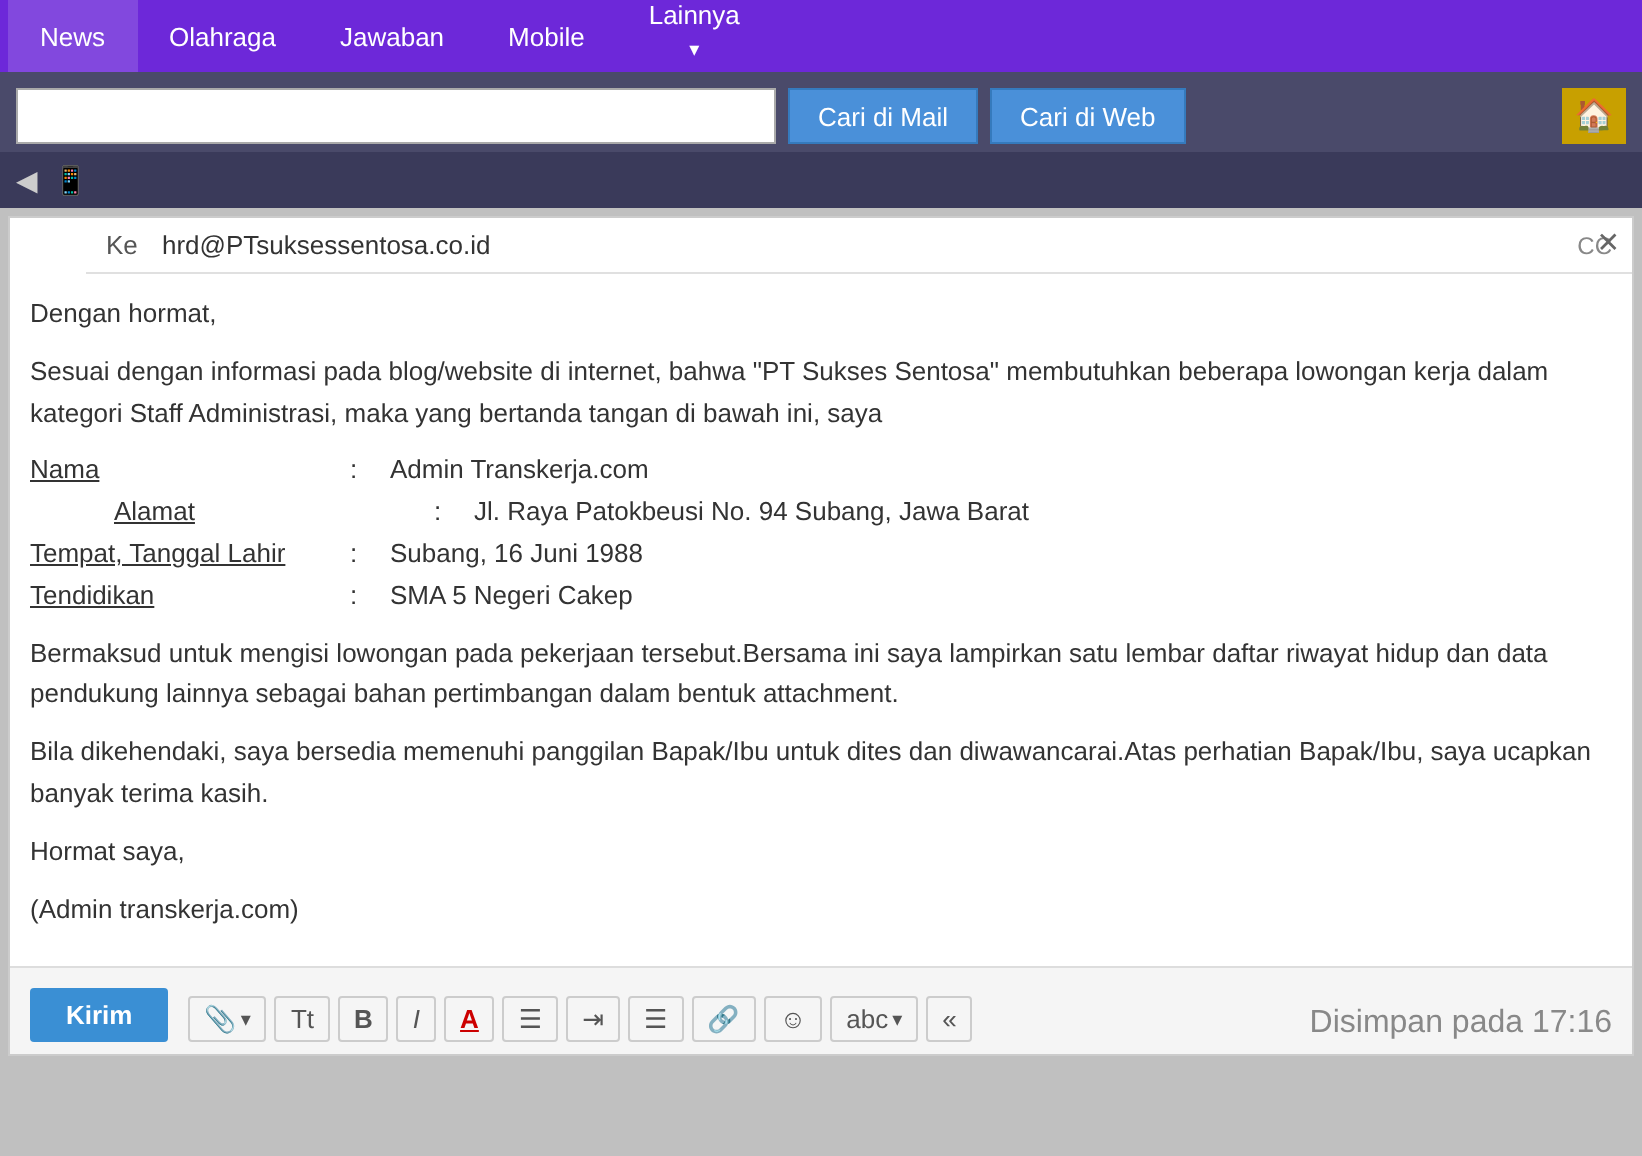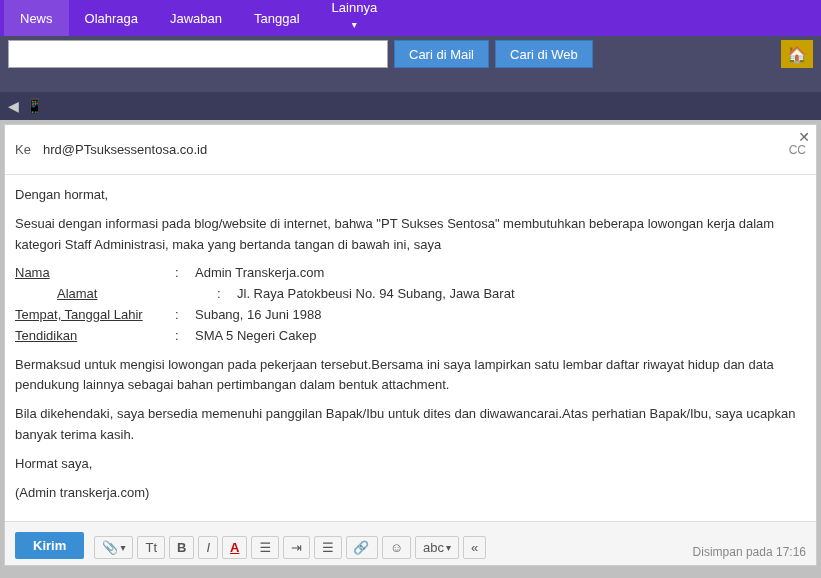--- a/index.html
+++ b/index.html
@@ -27,22 +27,22 @@
       display: flex;
       align-items: center;
       gap: 4px;
       flex-direction: column;
     }
 
     
     .search-bar {
       background: #4a4a6a;
       display: flex;
-      align-items: flex-start;
-      height: 56px;
+      align-items: flex-end;
+      height: 40px;
       padding: 4px 8px;
       gap: 6px;
     }
     .search-input {
       width: 380px;
       height: 28px;
       background: #fff;
       border: 1px solid #aaa;
       padding: 0 8px;
       font-size: 13px;
@@ -108,23 +108,24 @@
       right: 6px;
       cursor: pointer;
       color: #666;
       font-size: 14px;
       background: none;
       border: none;
     }
     .email-header-row {
       display: flex;
       align-items: center;
-      padding: 17px 10px;
+      padding: 6px 10px;
       border-bottom: 1px solid #e0e0e0;
       gap: 8px;
+      margin-left: 38px;
     }
     .email-to-label {
       color: #555;
       font-size: 13px;
       min-width: 20px;
     }
     .email-to-value {
       flex: 1;
       color: #333;
       font-size: 13px;
@@ -196,40 +197,40 @@
       font-size: 13px;
       color: #555;
       border-radius: 2px;
       display: flex;
       align-items: center;
       gap: 2px;
     }
     .toolbar-saved {
       margin-left: auto;
       color: #888;
-      font-size: 12px;
+      font-size: 16px;
     }
 
     .chevron { font-size: 10px; }
   </style>
 </head>
 <body>
 
 <nav class="nav-bar">
   <div class="nav-item active">
     <span>News</span>
   </div>
   <div class="nav-item">
     <span>Olahraga</span>
   </div>
   <div class="nav-item">
     <span>Jawaban</span>
   </div>
   <div class="nav-item">
-    <span>Tanggal</span>
+    <span>Mobile</span>
   </div>
   <div class="nav-item nav-item-lainnya">
     <span>Lainnya</span>
     <span class="chevron">▾</span>
   </div>
 </nav>
 
 <div class="search-bar">
   <input class="search-input" type="text" placeholder="" style="">
   <button class="btn-cari-mail">

